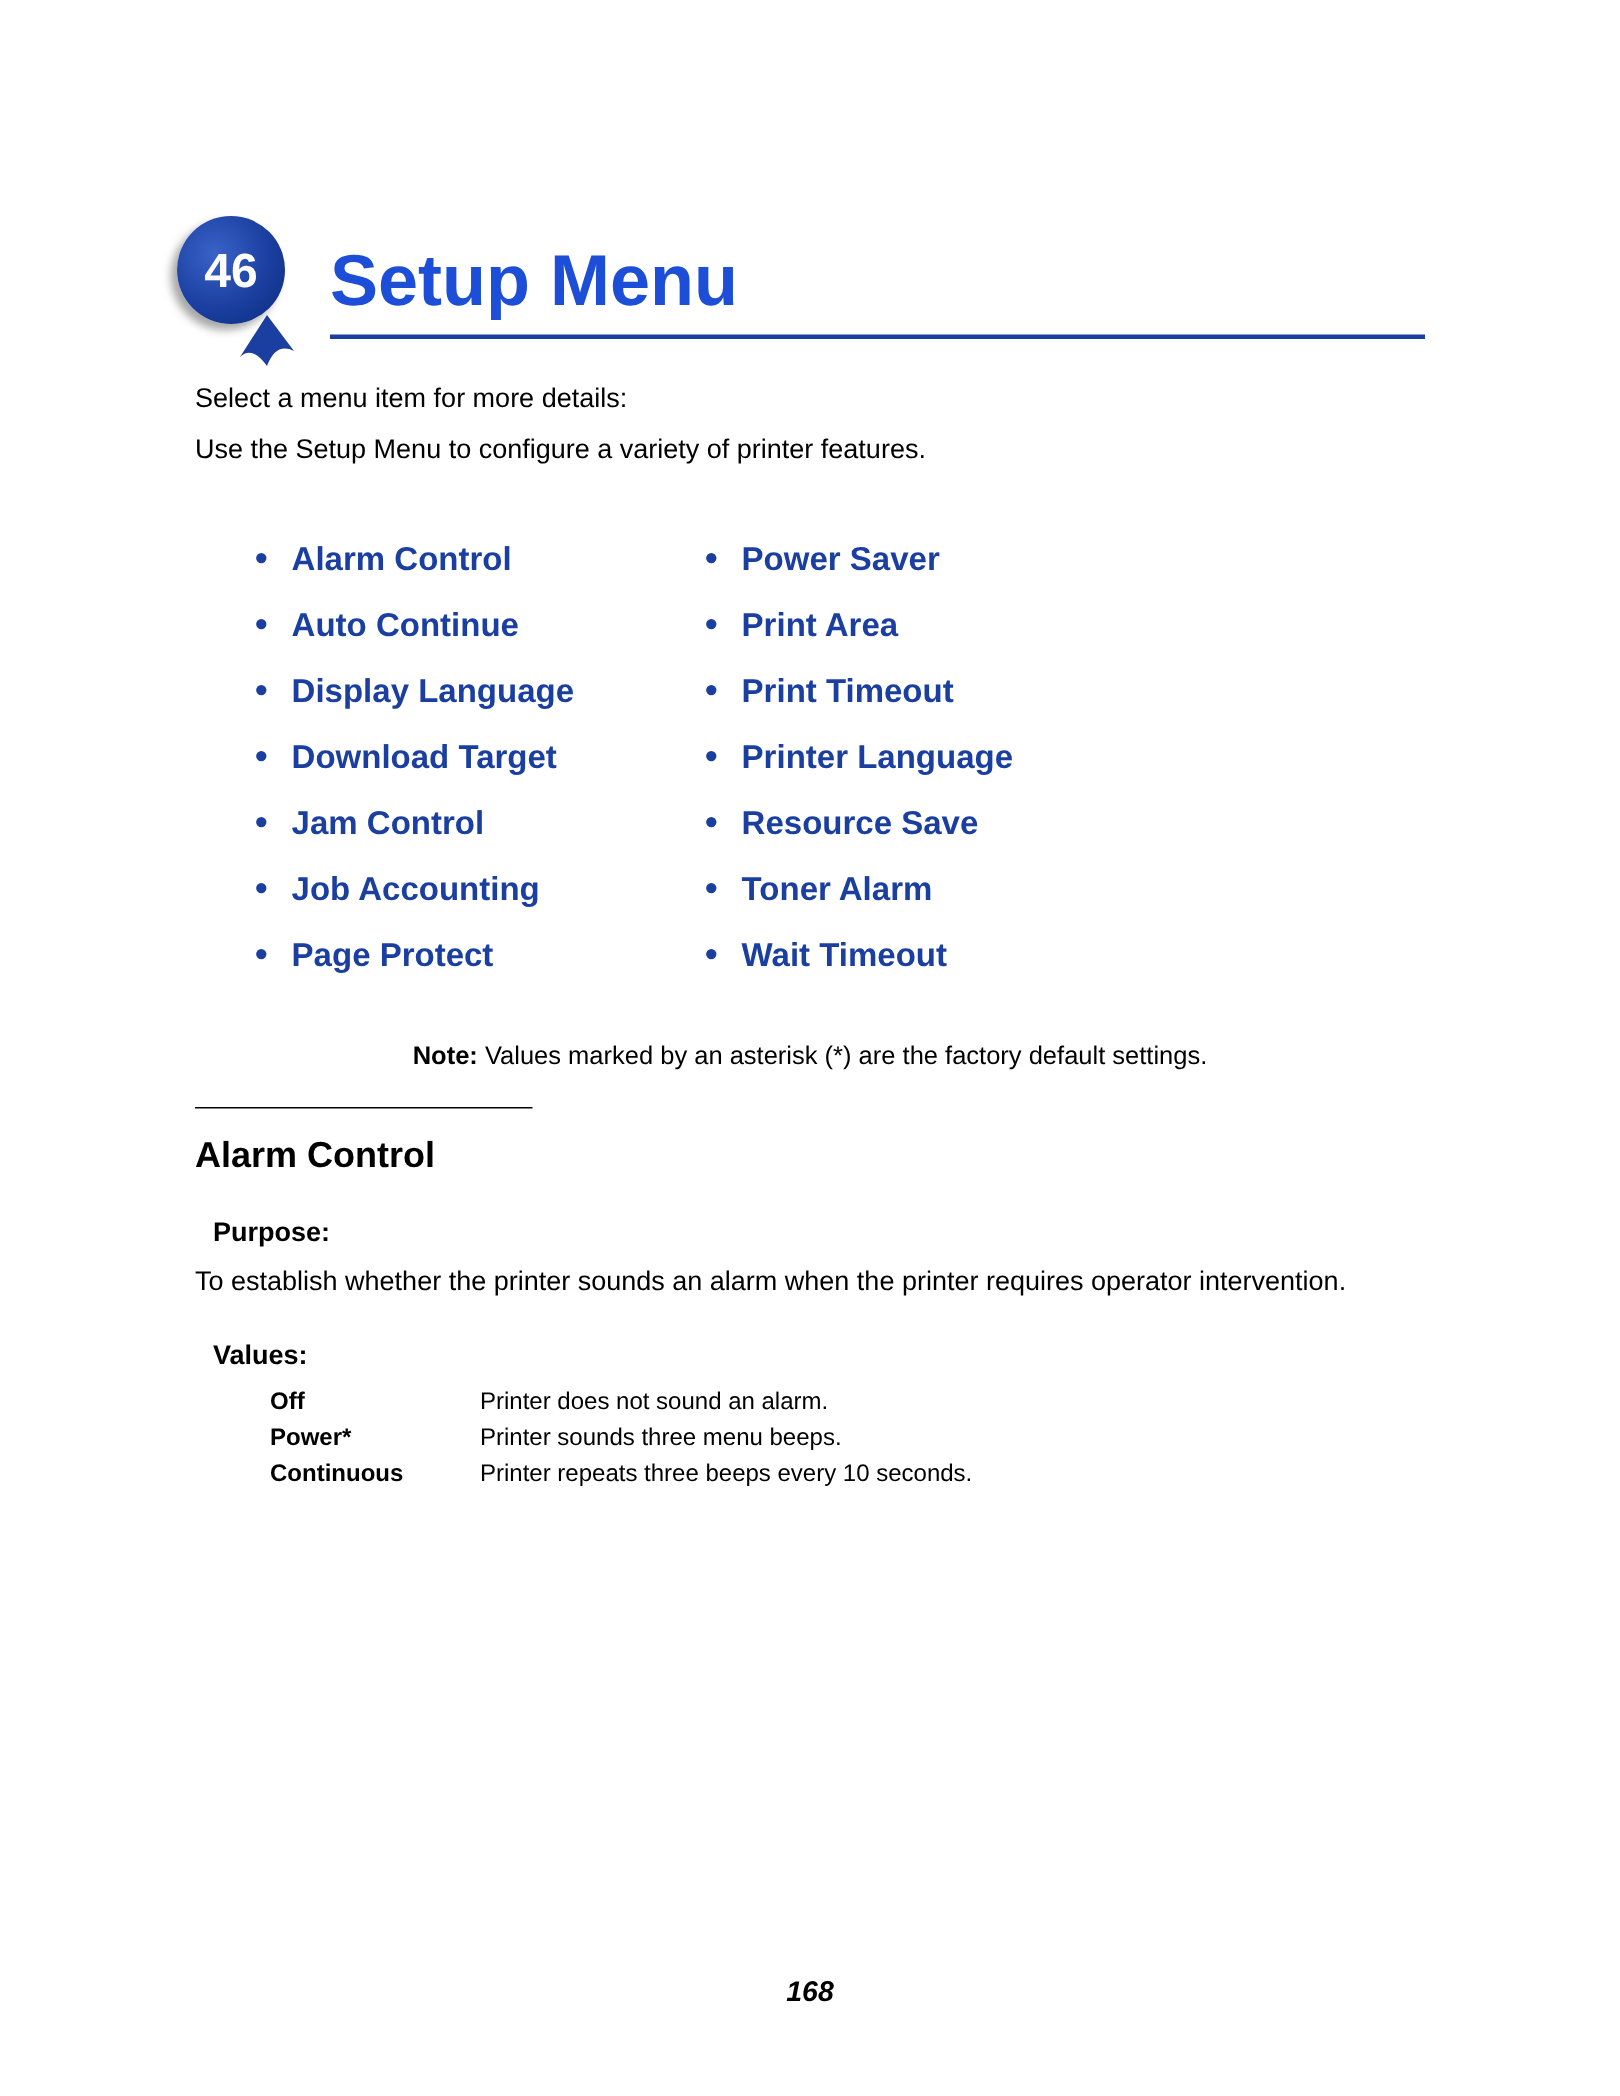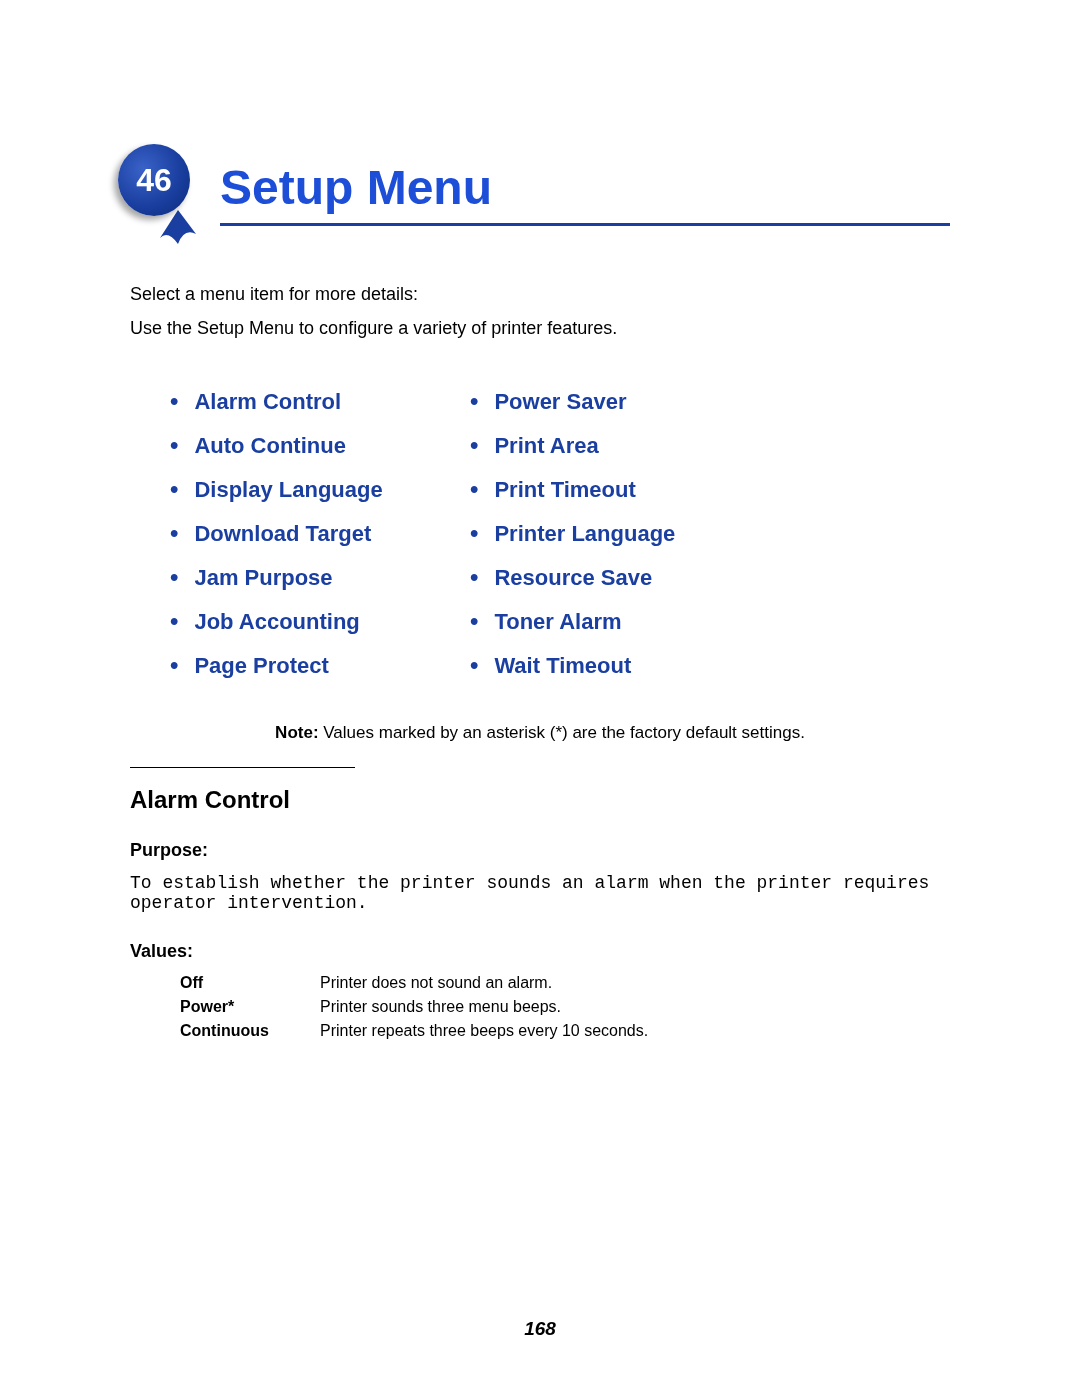--- a/index.html
+++ b/index.html
@@ -14,21 +14,21 @@
     color: #000;
   }
   .page {
     position: relative;
     width: 100%;
     height: 100%;
     padding: 150px 130px 60px 130px;
   }
   .chapter-head {
     position: relative;
-    margin-bottom: 55px;
+    margin-bottom: 26px;
   }
   .badge {
     position: absolute;
     left: -12px;
     top: -6px;
     width: 72px;
     height: 72px;
     background: radial-gradient(circle at 35% 35%, #3a62c8 0%, #1a3fa0 55%, #0b2a7a 100%);
     border-radius: 50%;
     box-shadow: -4px 4px 6px rgba(0,0,0,0.35);
@@ -110,26 +110,25 @@
     margin: 0 0 18px 0;
   }
   .section-h {
     font-size: 24px;
     font-weight: bold;
     margin: 0 0 26px 0;
   }
   .sub-h {
     font-size: 18px;
     font-weight: bold;
-    margin: 0 0 12px 0;
+    margin: 0 0 12px 12px;
   }
   .body-p {
     font-size: 18px;
     margin: 0 0 28px 0;
-    font-family: Liberation Mono, monospace;
   }
   .vals {
     margin-left: 50px;
   }
   .vrow {
     display: flex;
     font-size: 16px;
     margin: 6px 0;
   }
   .vrow .vname {
@@ -182,21 +181,21 @@
       <div class="menu-item">
         <span class="bullet">•</span>
         <span class="menu-link">Display Language</span>
       </div>
       <div class="menu-item">
         <span class="bullet">•</span>
         <span class="menu-link">Download Target</span>
       </div>
       <div class="menu-item">
         <span class="bullet">•</span>
-        <span class="menu-link">Jam Purpose</span>
+        <span class="menu-link">Jam Control</span>
       </div>
       <div class="menu-item">
         <span class="bullet">•</span>
         <span class="menu-link">Job Accounting</span>
       </div>
       <div class="menu-item">
         <span class="bullet">•</span>
         <span class="menu-link">Page Protect</span>
       </div>
     </div>

